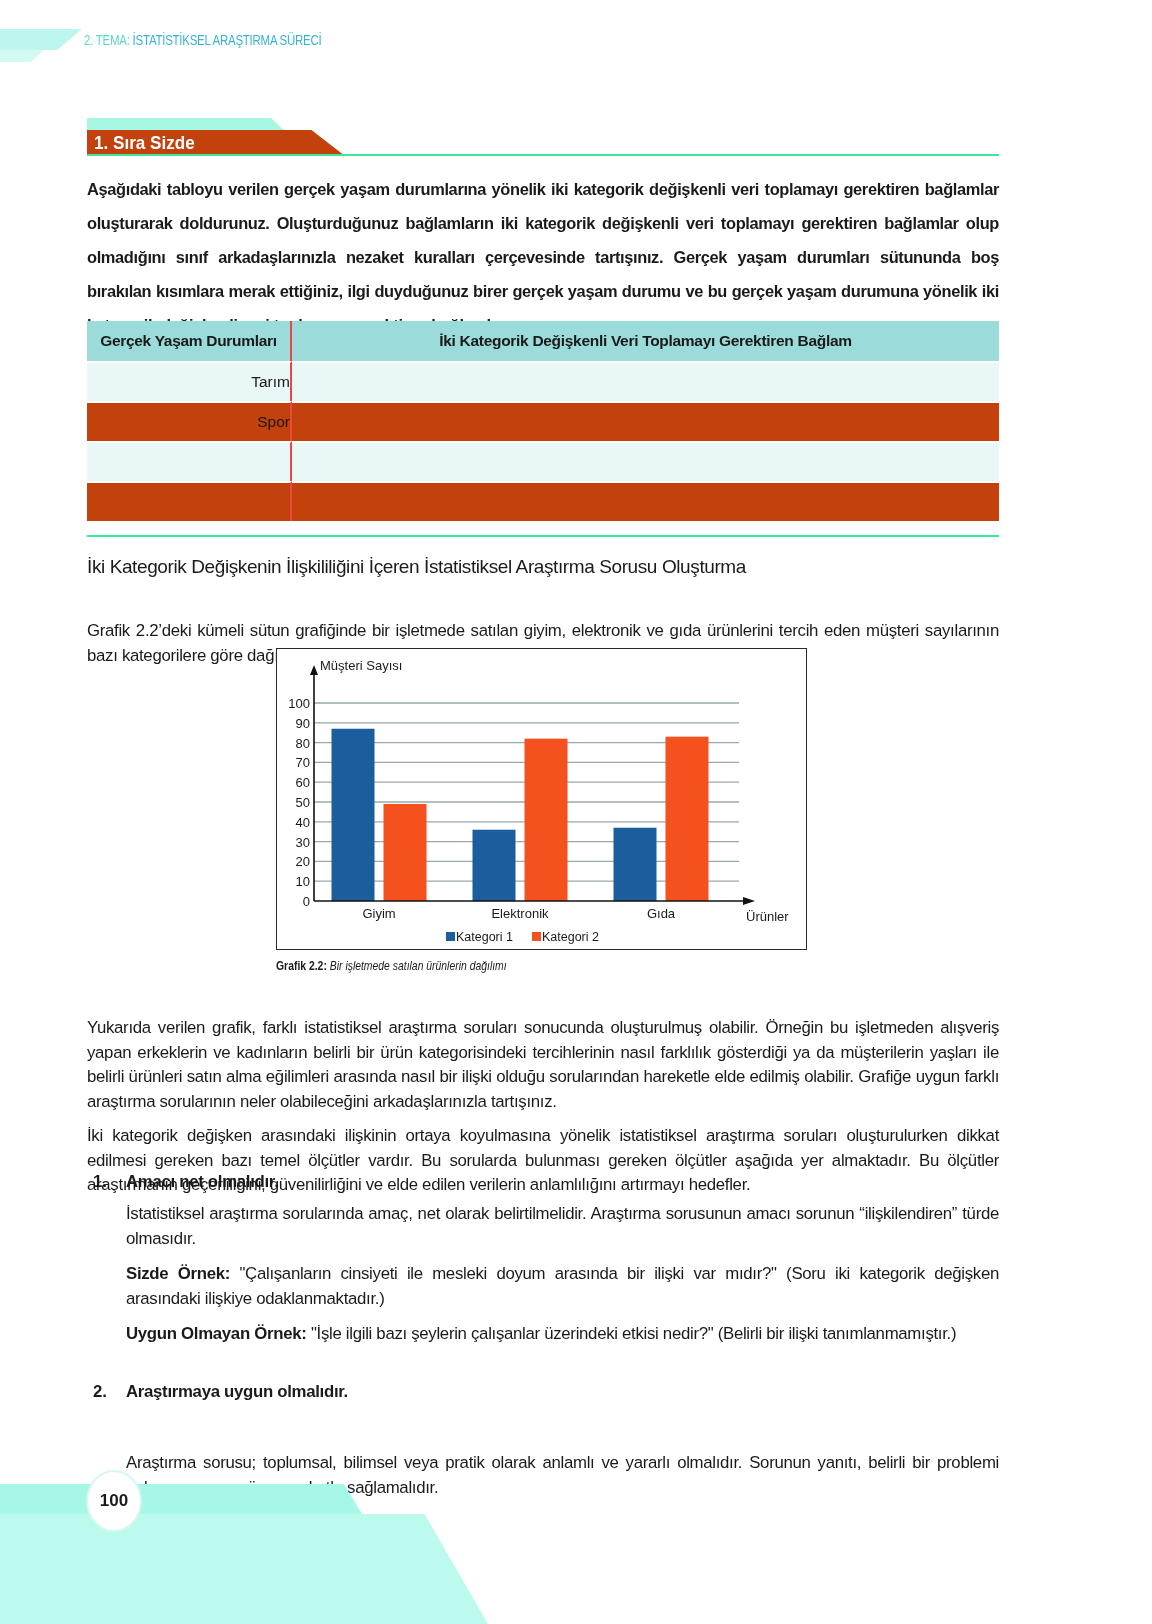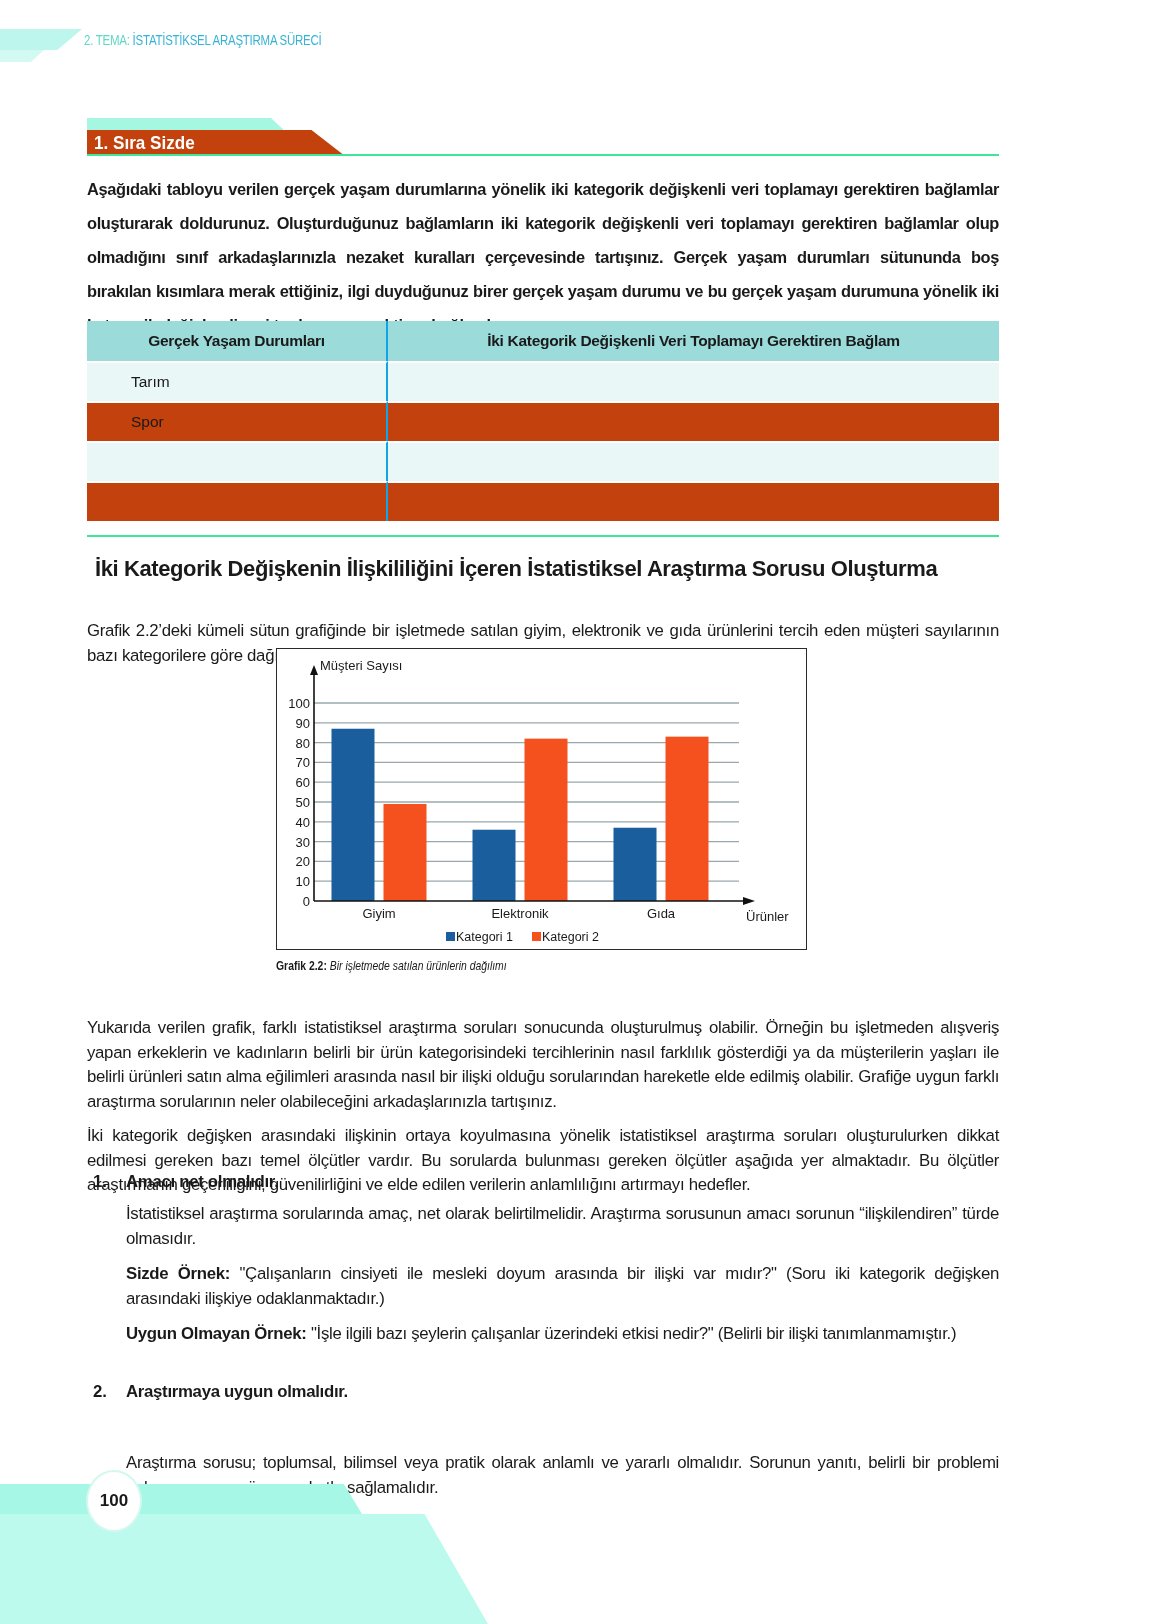--- a/index.html
+++ b/index.html
@@ -17,27 +17,27 @@
   .sira-tab-back { position: absolute; left: 87px; top: 118px; width: 200px; height: 15px; background: #a6f7e1; clip-path: polygon(0 0, 92% 0, 100% 100%, 0 100%); }
   .sira-tab { position: absolute; left: 87px; top: 130px; width: 258px; height: 26px; background: #c2410c; clip-path: polygon(0 0, 87% 0, 100% 100%, 0 100%); }
   .sira-tab span { position: absolute; left: 7px; top: 2px; font-size: 19px; font-weight: bold; color: #ffffff; transform: scaleX(0.9); transform-origin: left; white-space: nowrap; }
   .sira-line { position: absolute; left: 87px; top: 154px; width: 912px; height: 2px; background: #3fe69a; }
 
   .intro { position: absolute; left: 87px; top: 172px; width: 912px; font-size: 16.4px; font-weight: bold; line-height: 34px; letter-spacing: -0.35px; text-align: justify; color: #1a1a1a; }
 
   
   .tbl { position: absolute; left: 87px; top: 321px; width: 912px; border-collapse: separate; border-spacing: 0; }
   .tbl th { height: 40px; background: #9bdcdb; font-size: 15.5px; font-weight: bold; color: #1a1a1a; text-align: center; letter-spacing: -0.3px; }
-  .tbl td { height: 40px; font-size: 15.5px; text-align: left; color: #1a1a1a; border-top: 2px solid #ffffff; padding-left: 44px; }
-  .tbl .c1 { width: 301px; border-right: 2px solid #0ea5e9; }
+  .tbl td { height: 40px; font-size: 15.5px; text-align: right; color: #1a1a1a; border-top: 2px solid #ffffff; padding-left: 44px; }
+  .tbl .c1 { width: 205px; border-right: 2px solid #ef4444; }
   .tbl tr.r-light td { background: #e9f7f6; }
   .tbl tr.r-dark td { background: #c2410c; }
   .tbl-bottom-line { position: absolute; left: 87px; top: 535px; width: 912px; height: 2px; background: #3fe69a; }
 
-  .subhead { position: absolute; left: 87px; top: 556px; font-size: 22px; font-weight: bold; letter-spacing: -0.4px; white-space: nowrap; margin-left: 8px; }
+  .subhead { position: absolute; left: 87px; top: 556px; font-size: 19px; font-weight: normal; letter-spacing: -0.4px; white-space: nowrap; }
 
   .para { position: absolute; left: 87px; width: 912px; font-size: 16.8px; line-height: 24.5px; letter-spacing: -0.3px; text-align: justify; color: #1a1a1a; margin-top: 28px; }
 
   
   .chart-frame { position: absolute; left: 276px; top: 648px; width: 531px; height: 302px; border: 1.5px solid #2a2a2a; background: #fff; }
   .chart-svg { position: absolute; left: 0; top: 0; }
   .caption { position: absolute; left: 276px; top: 958px; font-size: 13px; white-space: nowrap; transform: scaleX(0.8); transform-origin: left; }
   .caption b { font-weight: bold; }
   .caption i { font-style: italic; }
 

